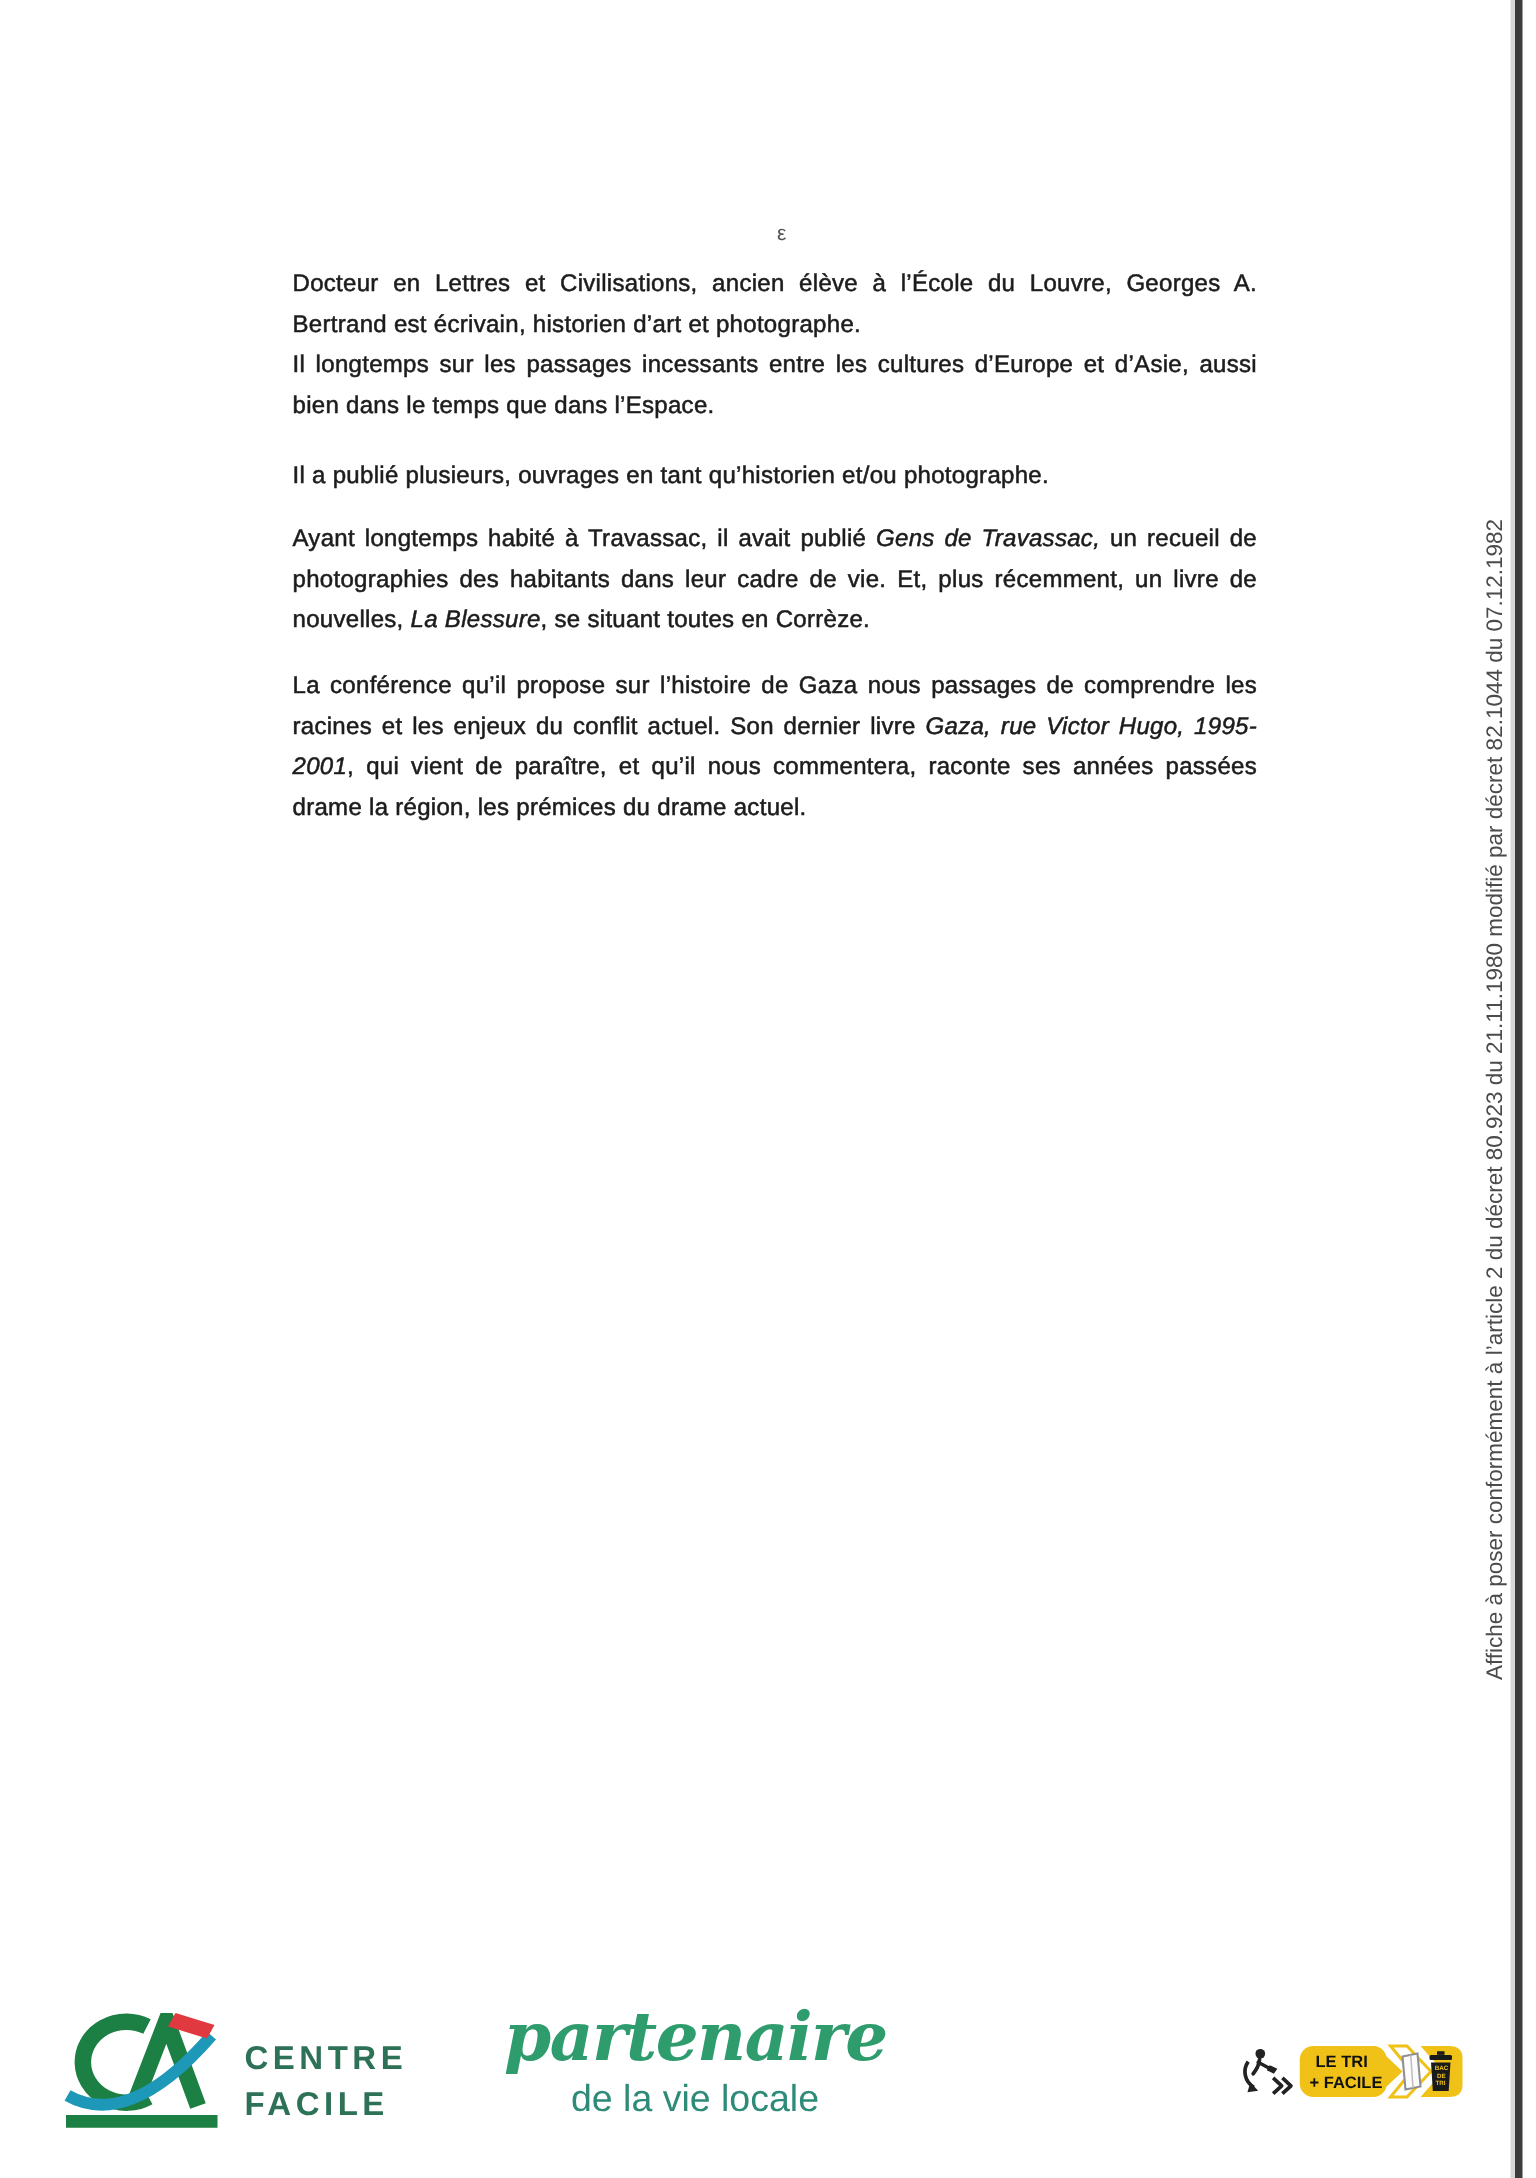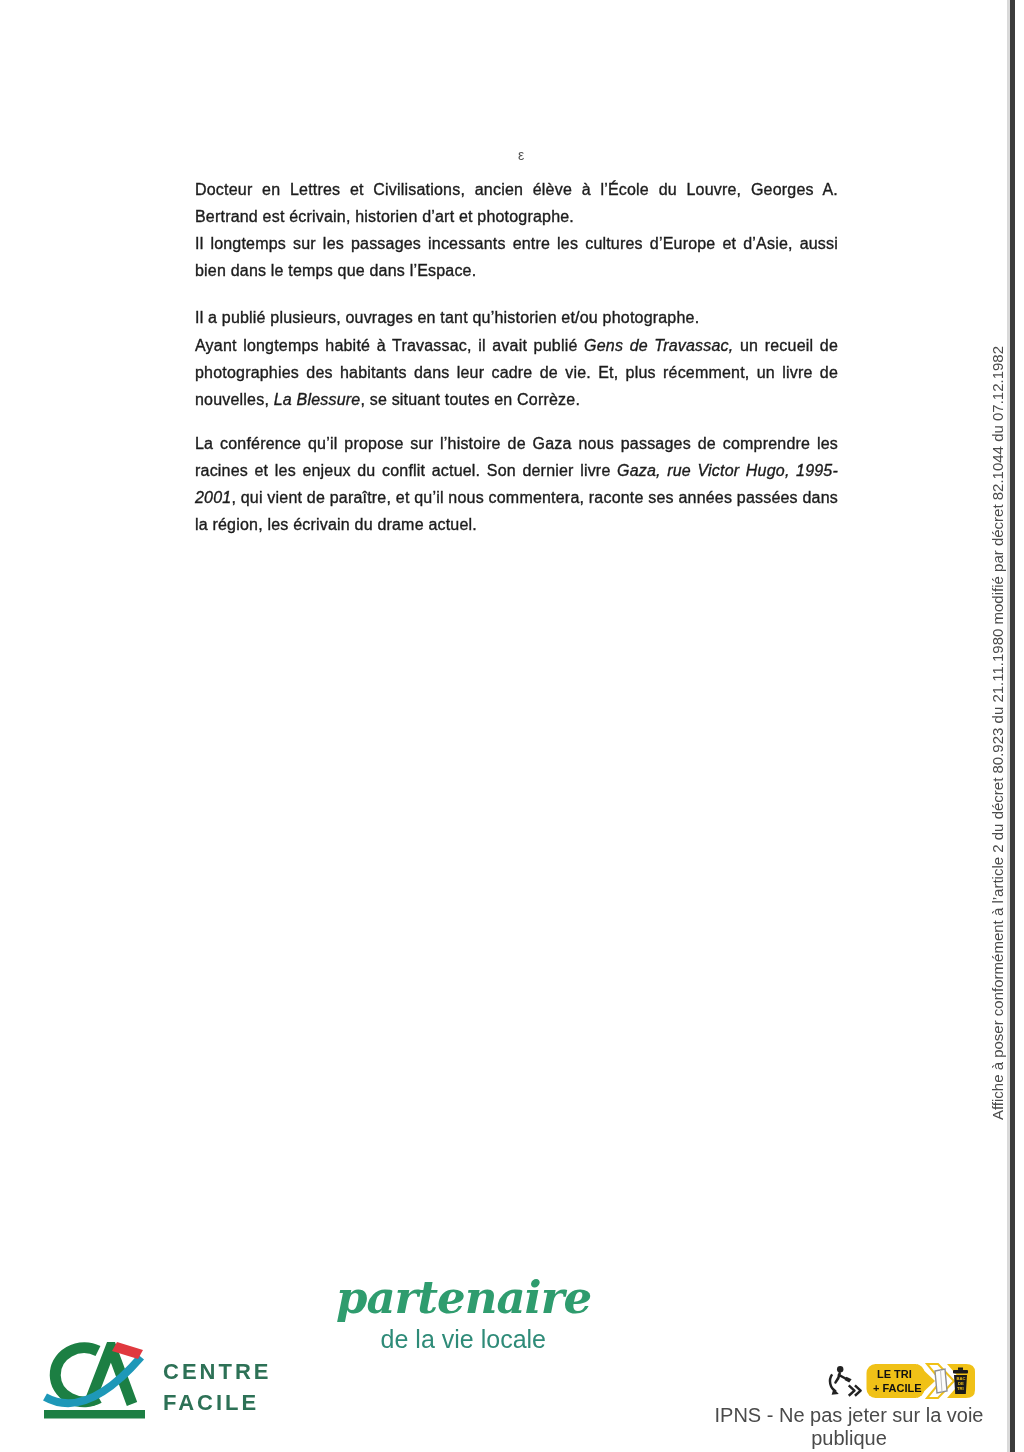--- a/index.html
+++ b/index.html
@@ -28,21 +28,21 @@
     width: 643px;
     color: #1c1c1c;
     font-size: 16px;
     line-height: 27px;
     text-align: justify;
     letter-spacing: 0.2px;
     -webkit-text-stroke: 0.35px #1c1c1c;
   }
   .body-text p { margin: 0; }
   .body-text p.gap-lg { margin-top: 20px; }
-  .body-text p.gap-sm { margin-top: 1px; }
+  .body-text p.gap-sm { margin-top: 15px; }
   .body-text p.gap-md { margin-top: 17px; }
   .body-text i { font-style: italic; }
 
   
   .side-note {
     position: absolute;
     top: 733px; left: 997px;
     width: 820px;
     transform: translate(-50%, -50%) rotate(-90deg);
     text-align: center;
@@ -69,21 +69,21 @@
   .ca-logo { position: absolute; left: 40px; top: 1342px; }
   .bank-name {
     position: absolute; left: 163px; top: 1356px;
     color: #2d7156;
     font-size: 22px;
     font-weight: bold;
     letter-spacing: 3px;
     line-height: 31px;
   }
   .slogan {
-    position: absolute; left: 336px; top: 1272px;
+    position: absolute; left: 336px; top: 1332px;
     width: 210px;
     text-align: right;
   }
   .slogan .script {
     font-family: "DejaVu Serif", serif;
     font-style: italic;
     font-weight: bold;
     font-size: 45px;
     line-height: 52px;
     color: #2f9c6e;
@@ -116,21 +116,21 @@
 
 <div class="page">
 
   <span class="stray-mark">ε</span>
 
   <div class="body-text">
     <p>Docteur en Lettres et Civilisations, ancien élève à l’École du Louvre, Georges A. Bertrand est écrivain, historien d’art et photographe.</p>
     <p>Il longtemps sur les passages incessants entre les cultures d’Europe et d’Asie, aussi bien dans le temps que dans l’Espace.</p>
     <p class="gap-lg">Il a publié plusieurs, ouvrages en tant qu’historien et/ou photographe.</p>
     <p class="gap-sm"><span>Ayant longtemps habité à Travassac,  il avait publié </span><i>Gens de Travassac,</i><span> un recueil de photographies des habitants dans leur cadre de vie. Et, plus récemment, un livre de nouvelles, </span><i>La Blessure</i><span>, se situant toutes en Corrèze.</span></p>
-    <p class="gap-md"><span>La conférence qu’il propose sur l’histoire de Gaza nous passages de comprendre les racines et les enjeux du conflit actuel. Son dernier livre </span><i>Gaza, rue Victor Hugo, 1995-2001</i><span>, qui vient de paraître, et qu’il nous commentera, raconte ses années passées dans la région, les écrivain du drame actuel.</span></p>
+    <p class="gap-md"><span>La conférence qu’il propose sur l’histoire de Gaza nous passages de comprendre les racines et les enjeux du conflit actuel. Son dernier livre </span><i>Gaza, rue Victor Hugo, 1995-2001</i><span>, qui vient de paraître, et qu’il nous commentera, raconte ses années passées drame la région, les prémices du drame actuel.</span></p>
   </div>
 
   <div class="side-note">Affiche à poser conformément à l’article 2 du décret 80.923 du 21.11.1980 modifié par décret 82.1044 du 07.12.1982</div>
 
   <div class="edge-line-soft"></div>
   <div class="edge-line"></div>
 
   <svg class="ca-logo" width="110" height="82" viewBox="0 0 110 82" aria-hidden="true">
     <path d="M58,9 A29,27 0 1 0 59,56" fill="none" stroke="#1c7f43" stroke-width="11"></path>
     <path d="M49,62 L71,5 L92,62" fill="none" stroke="#1c7f43" stroke-width="11" stroke-linejoin="miter"></path>
@@ -174,15 +174,14 @@
     <g>
       <rect x="93" y="6.5" width="5" height="2.4" fill="#1a1a1a"></rect>
       <rect x="88" y="9" width="15" height="3.4" rx="1" fill="#1a1a1a"></rect>
       <path d="M89,14 H102 L100.8,33 H90.2 Z" fill="#1a1a1a"></path>
       <text x="91.5" y="19" font-size="4.2" fill="#f0c117" style="fill:#f0c117">BAC</text>
       <text x="93" y="24" font-size="4.2" style="fill:#f0c117">DE</text>
       <text x="92" y="29" font-size="4.2" style="fill:#f0c117">TRI</text>
     </g>
   </svg>
 
-  <div class="ipns">IPNS - Ne pas jeter sur la voie publique</div>
 
 </div>
 
 </body></html>

